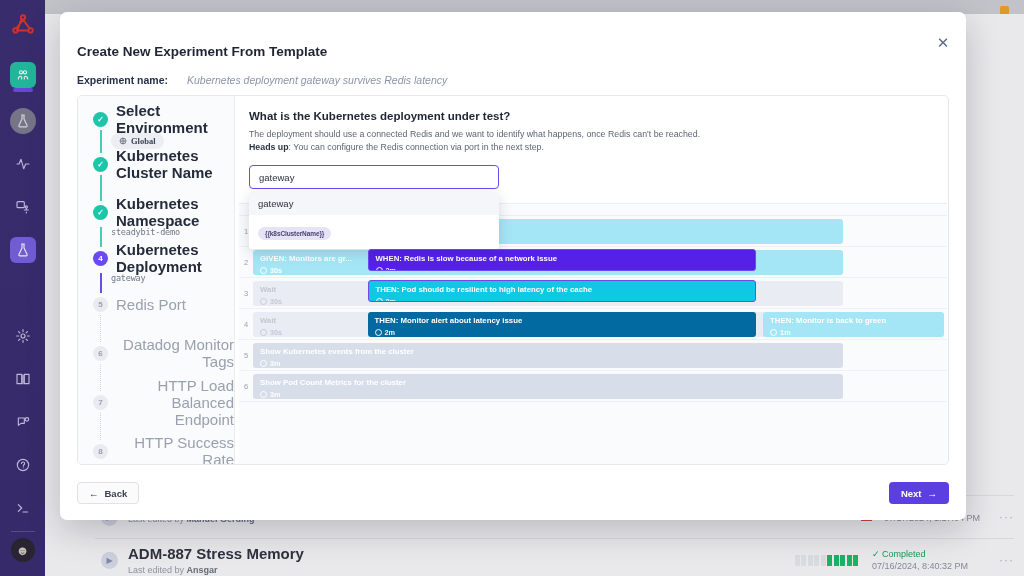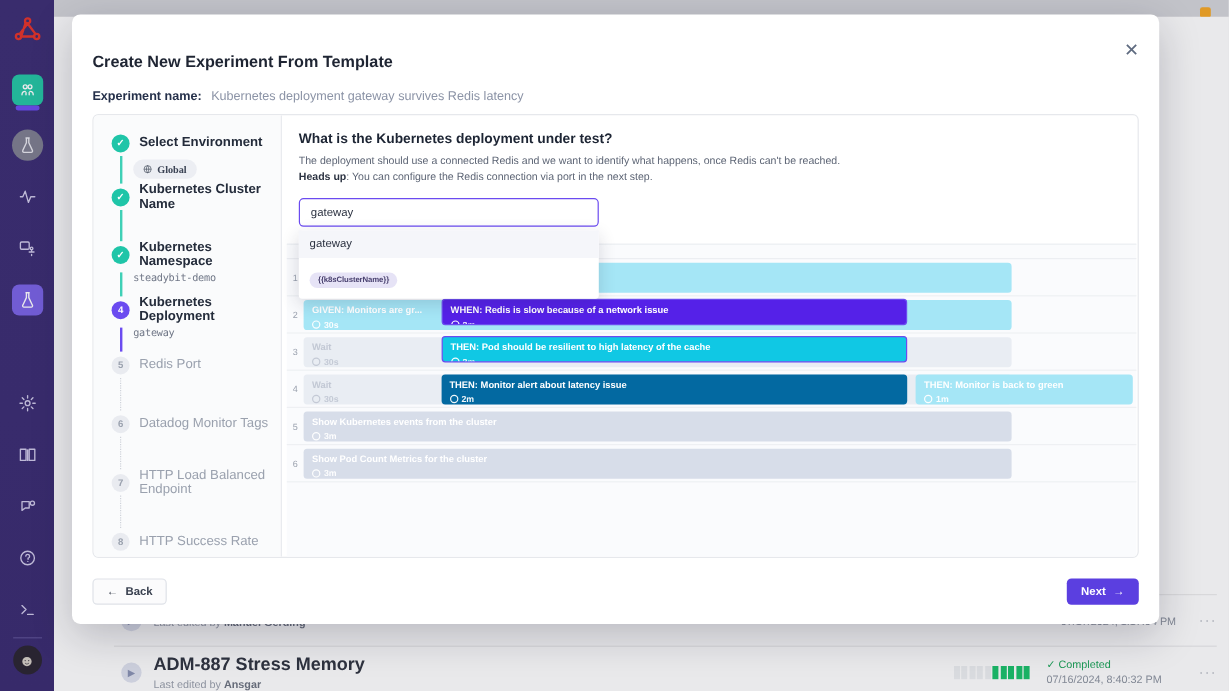--- a/index.html
+++ b/index.html
@@ -72,41 +72,41 @@
     box-shadow:0 10px 34px rgba(20,20,40,0.22);
     overflow:hidden;
   }
   .modal-close {
     position:absolute; right:14px; top:22px; width:18px; height:18px;
     color:#5f6b80; font-size:15px; line-height:18px; text-align:center; cursor:pointer;
   }
   .modal-title { position:absolute; left:17px; top:32px; font-size:13.5px; font-weight:bold; color:#1f2533; }
   .modal-exp { position:absolute; left:17px; top:62px; font-size:10.5px; color:#25304a; }
   .modal-exp b { font-weight:bold; }
-  .modal-exp span { color:#8b93a6; margin-left:5px; }
+  .modal-exp span { color:#8b93a6; margin-left:16px;font-style:italic; }
 
   .content {
     position:absolute; left:17px; top:83px; right:17px; bottom:55px;
     border:1px solid #e6e8ec; border-radius:5px; display:flex; overflow:hidden;
   }
 
   
   .stepper { width:157px; flex:0 0 157px; background:#fafbfc; border-right:1px solid #e9ebef; padding:12px 0 0 0; position:relative; }
   .step { position:relative; padding-left:15px; }
   .step-head { display:flex; align-items:center; height:22px; }
   .bullet {
     width:15px;height:15px;border-radius:50%;flex:0 0 auto;
     display:flex;align-items:center;justify-content:center;
     font-size:8px;font-weight:bold;
   }
   .bullet.done { background:#1fc5a8; color:#fff; }
   .bullet.current { background:#6b4bf0; color:#fff; }
   .bullet.todo { background:#e9ebf0; color:#9aa1ae; }
-  .step-label { margin-left:8px; font-size:11px; font-weight:bold; color:#242c3b; }
-  .step-label.muted { color:#9aa1ae; font-weight:normal; }
+  .step-label { margin-left:8px; font-size:15px; font-weight:bold; color:#242c3b; }
+  .step-label.muted { color:#9aa1ae; font-weight:normal;text-align:right; }
   .step-body { min-height:20px; padding-left:7px; position:relative; }
   .connector { position:absolute; left:7px; top:0; bottom:0; width:1.5px; background:#3fd0b6; }
   .connector.purple { background:#6b4bf0; }
   .connector.dotted { background:none; border-left:1.5px dotted #cfd3da; }
   .chip {
     display:inline-flex; align-items:center; gap:4px;
     background:#eceef3; color:#3b4354; border-radius:9px;
     font-size:8.5px; font-weight:bold; padding:3px 8px; margin:3px 0 4px 11px;font-family:Liberation Serif, serif;
   }
   .chip svg { width:8px; height:8px; stroke:currentColor; fill:none; stroke-width:1.6; }

